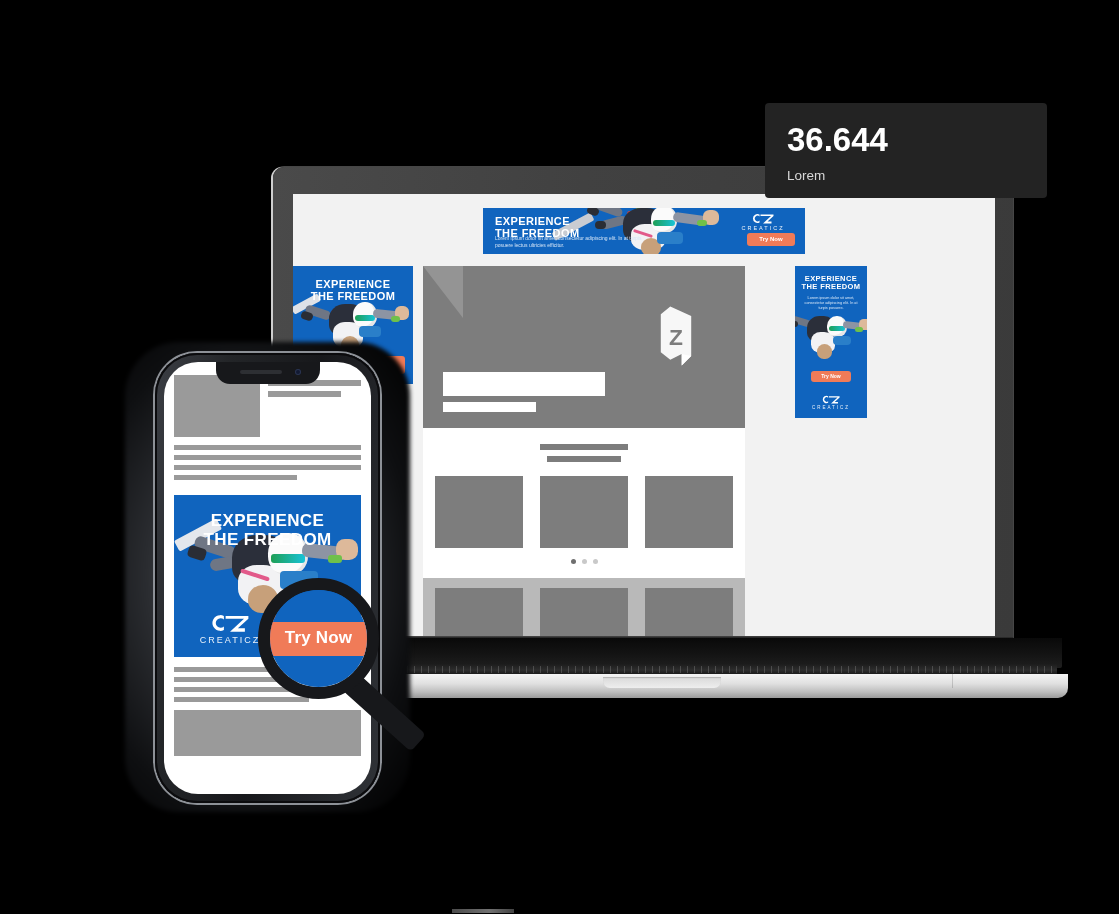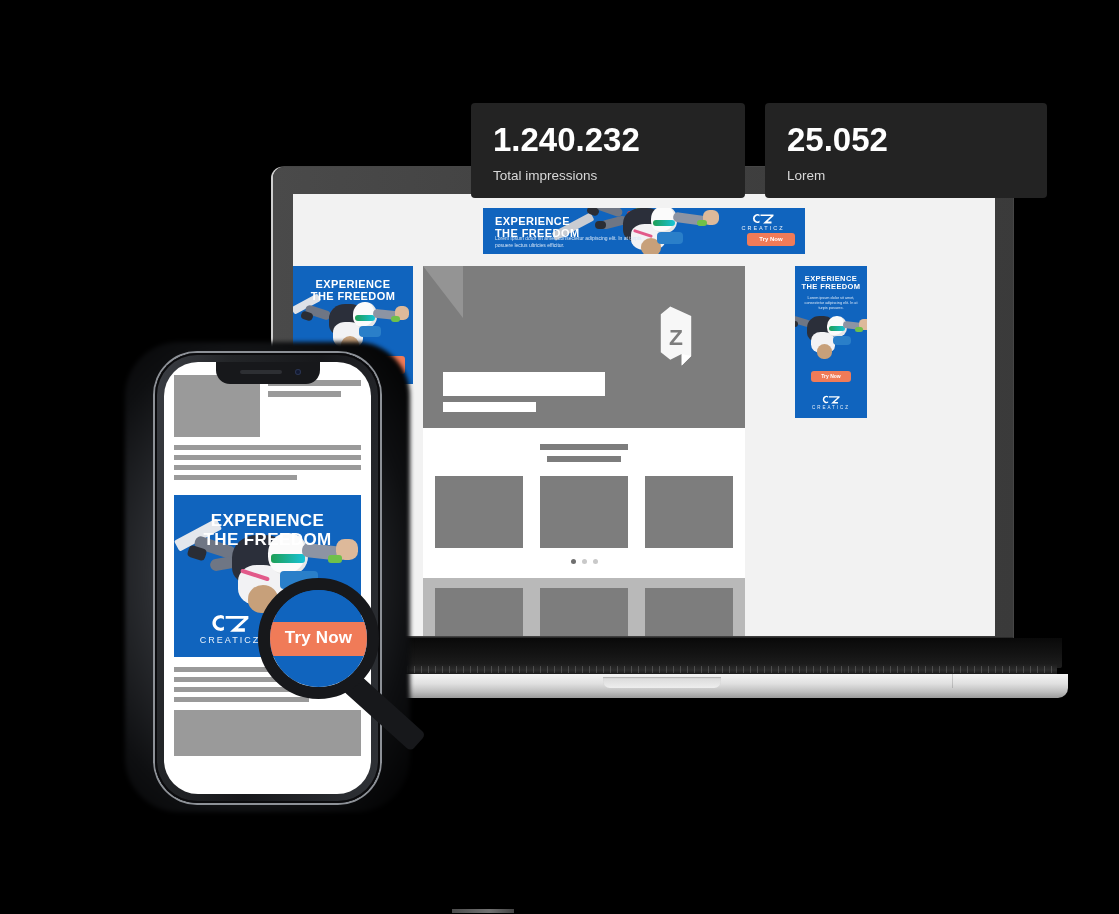--- a/index.html
+++ b/index.html
@@ -392,26 +392,22 @@
     <div class="laptop-base">
       <div class="base-dark"></div>
       <div class="base-kb"></div>
       <div class="base-body"></div>
       <div class="base-foot-l"></div>
       <div class="base-foot-r"></div>
       <div class="base-notch"></div>
     </div>
   </div>
 
-  <div class="stat-card" id="stat-impressions">
-    <div class="stat-value">1.240.232</div>
-    <div class="stat-label">Total impressions</div>
-  </div>
   <div class="stat-card" id="stat-clicks">
-    <div class="stat-value">25.052</div>
+    <div class="stat-value">36.644</div>
     <div class="stat-label">Lorem</div>
   </div>
 
   <div id="phone">
     <div class="phone-glow"></div>
     <div class="phone-body">
       <div class="phone-screen">
 
         <div class="phone-notch">
           <div class="notch-speaker"></div>

